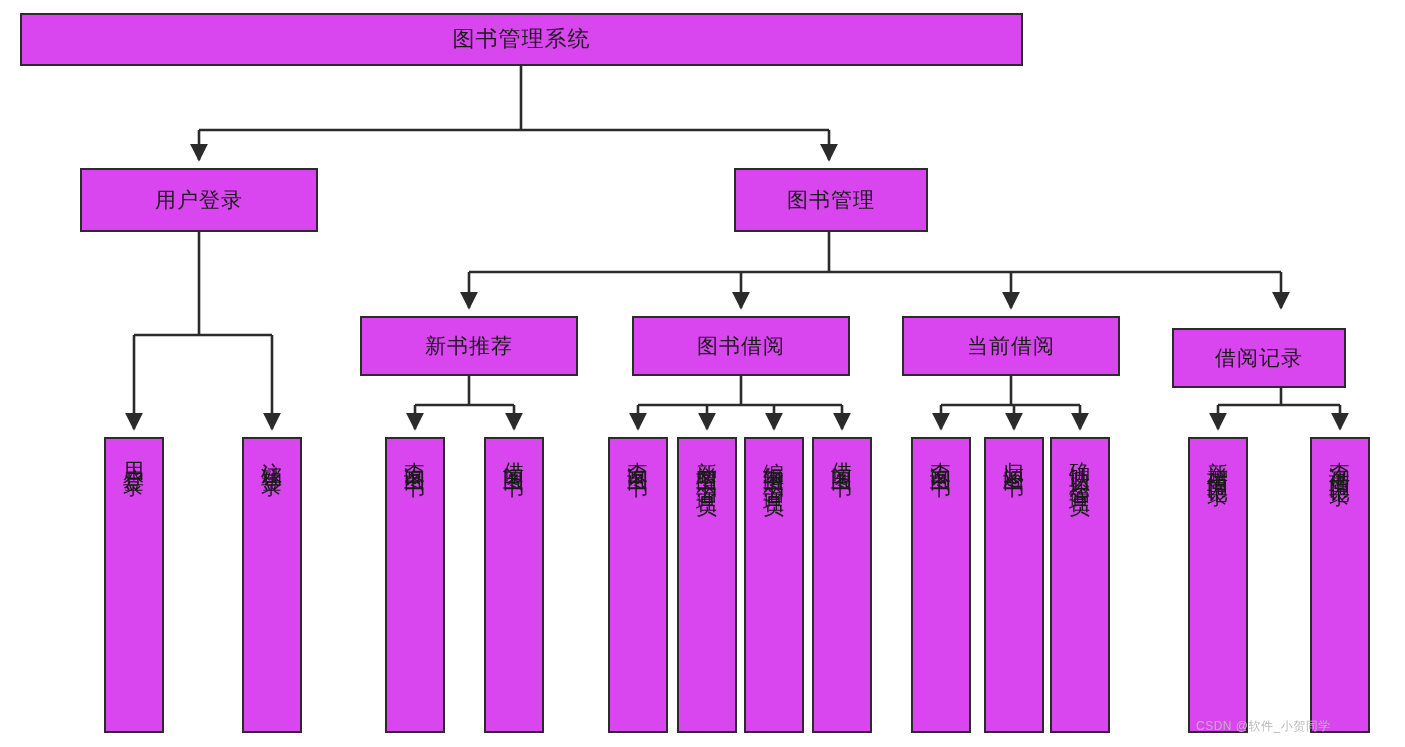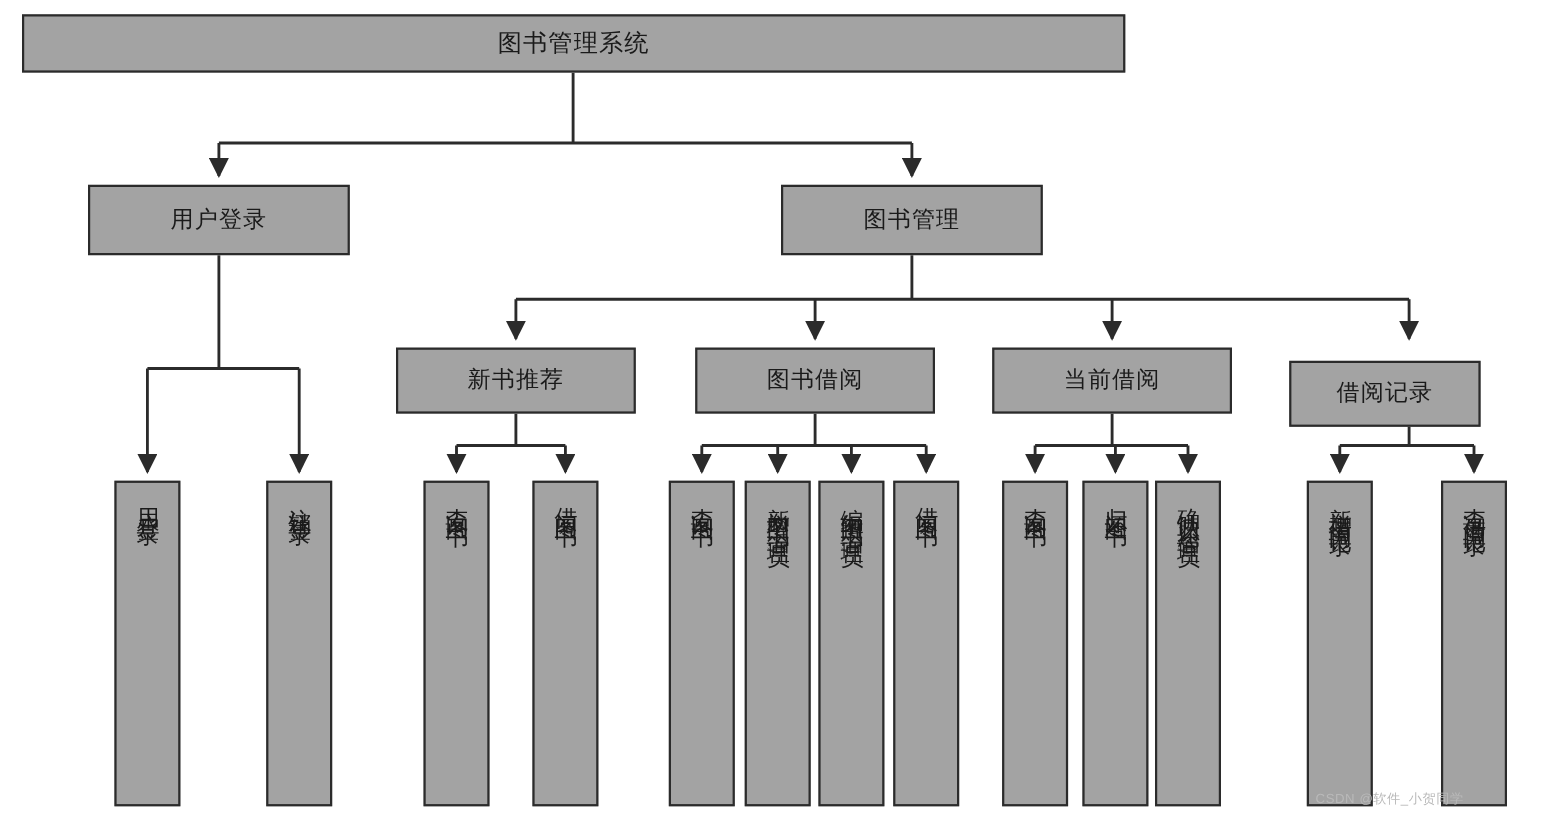--- a/index.html
+++ b/index.html
@@ -21,21 +21,21 @@
     position: absolute;
     left: 0;
     top: 0;
     width: 1405px;
     height: 747px;
   }
   .node {
     position: absolute;
     box-sizing: border-box;
     border: 2.5px solid #2b2b2b;
-    background: #a3a3a3;
+    background: #d946ef;
     display: flex;
     align-items: center;
     justify-content: center;
     color: #1a1a1a;
   }
   .node-h {
     font-size: 21px;
     letter-spacing: 1px;
     line-height: 1.1;
     white-space: nowrap;
@@ -120,21 +120,21 @@
     </g>
   </svg>
 
   <div class="node node-root" style="left:20px; top:13px; width:1003px; height:53px;">
     <span class="node-h">图书管理系统</span>
   </div>
 
   <div class="node" style="left:80px; top:168px; width:238px; height:64px;">
     <span class="node-h">用户登录</span>
   </div>
-  <div class="node" style="left:710px; top:168px; width:238px; height:64px;">
+  <div class="node" style="left:734px; top:168px; width:194px; height:64px;">
     <span class="node-h">图书管理</span>
   </div>
 
   <div class="node" style="left:632px; top:316px; width:218px; height:60px;">
     <span class="node-h">图书借阅</span>
   </div>
   <div class="node" style="left:360px; top:316px; width:218px; height:60px;">
     <span class="node-h">新书推荐</span>
   </div>
   <div class="node" style="left:902px; top:316px; width:218px; height:60px;text-align:center;">

